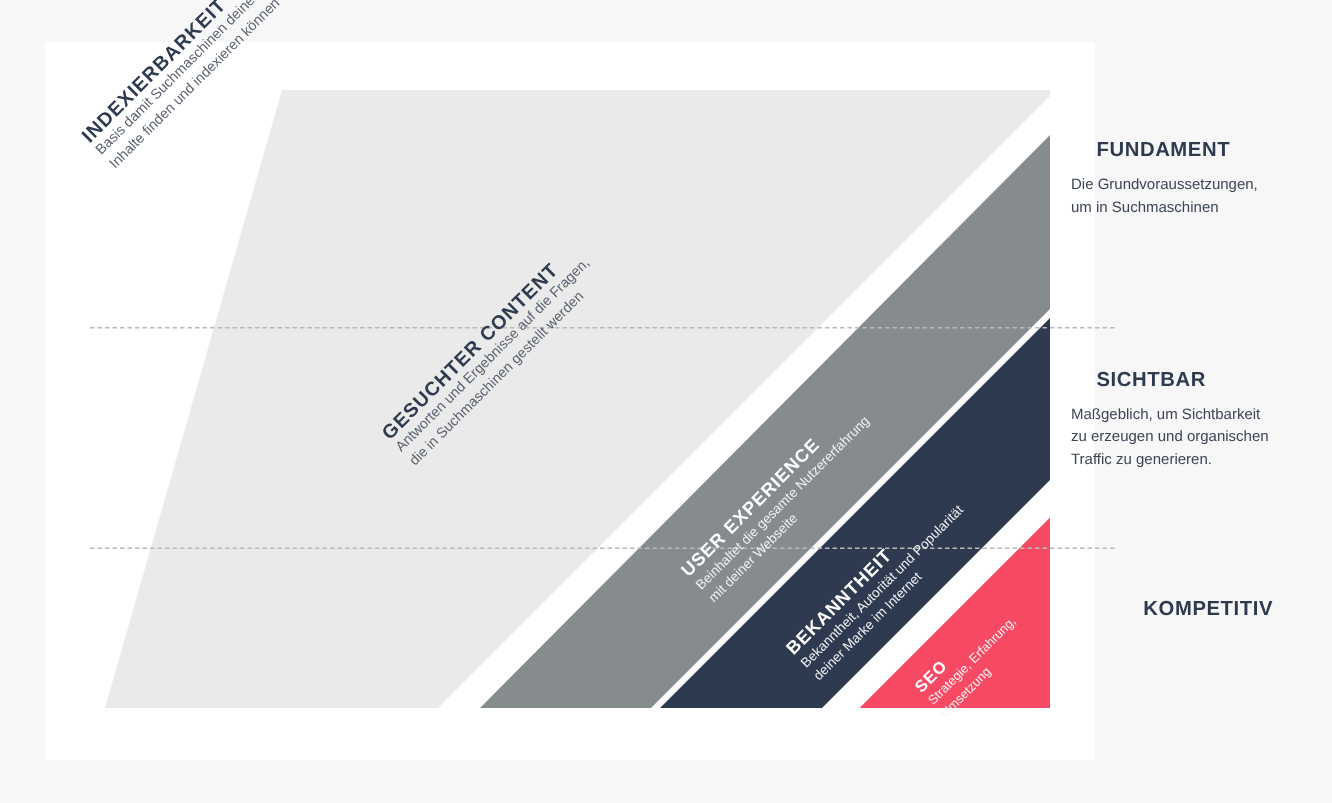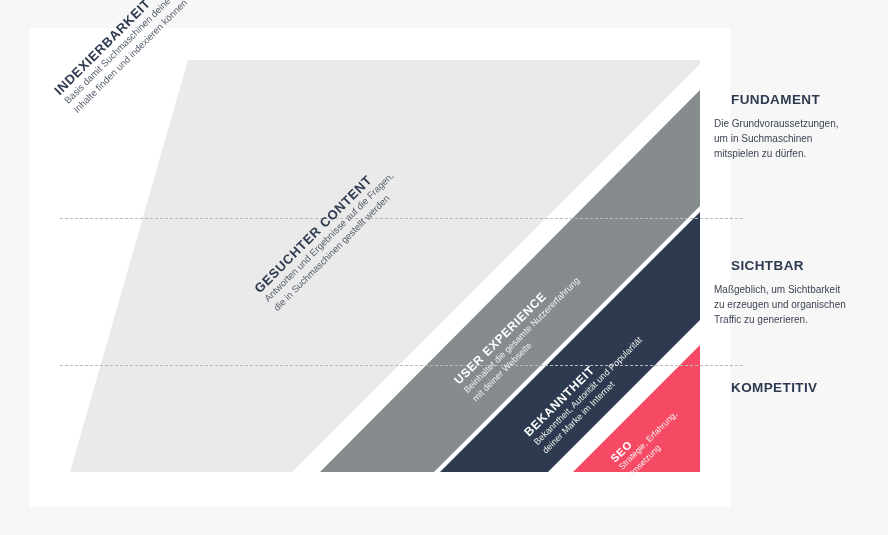--- a/index.html
+++ b/index.html
@@ -85,22 +85,22 @@
     letter-spacing: 0.4px;
     margin-bottom: 9px;
     padding-left: 17px;
   }
   .stage-block .stage-desc {
     font-size: 10px;
     line-height: 1.5;
     color: #3c4554;
   }
   #stage-fundament  { top: 92px; }
-  #stage-sichtbar   { top: 258px; }
-  #stage-kompetitiv { top: 380px; }
+  #stage-sichtbar   { top: 245px; }
+  #stage-kompetitiv { top: 398px; text-align: center; }
 </style>
 </head>
 <body>
 
 <div id="stage">
 
   <div id="card">
 
     <svg id="pyramid" viewBox="0 0 700 479">
 
@@ -157,21 +157,20 @@
       <span class="band-desc-line">Strategie, Erfahrung,</span>
       <span class="band-desc-line">Umsetzung</span>
     </span>
   </div>
 
   <div class="stage-block" id="stage-fundament">
     <div class="stage-title">FUNDAMENT</div>
     <div class="stage-desc">
       <div>Die Grundvoraussetzungen,</div>
       <div>um in Suchmaschinen</div>
-      <div>mitspielen zu dürfen.</div>
     </div>
   </div>
 
   <div class="stage-block" id="stage-sichtbar">
     <div class="stage-title">SICHTBAR</div>
     <div class="stage-desc">
       <div>Maßgeblich, um Sichtbarkeit</div>
       <div>zu erzeugen und organischen</div>
       <div>Traffic zu generieren.</div>
     </div>

